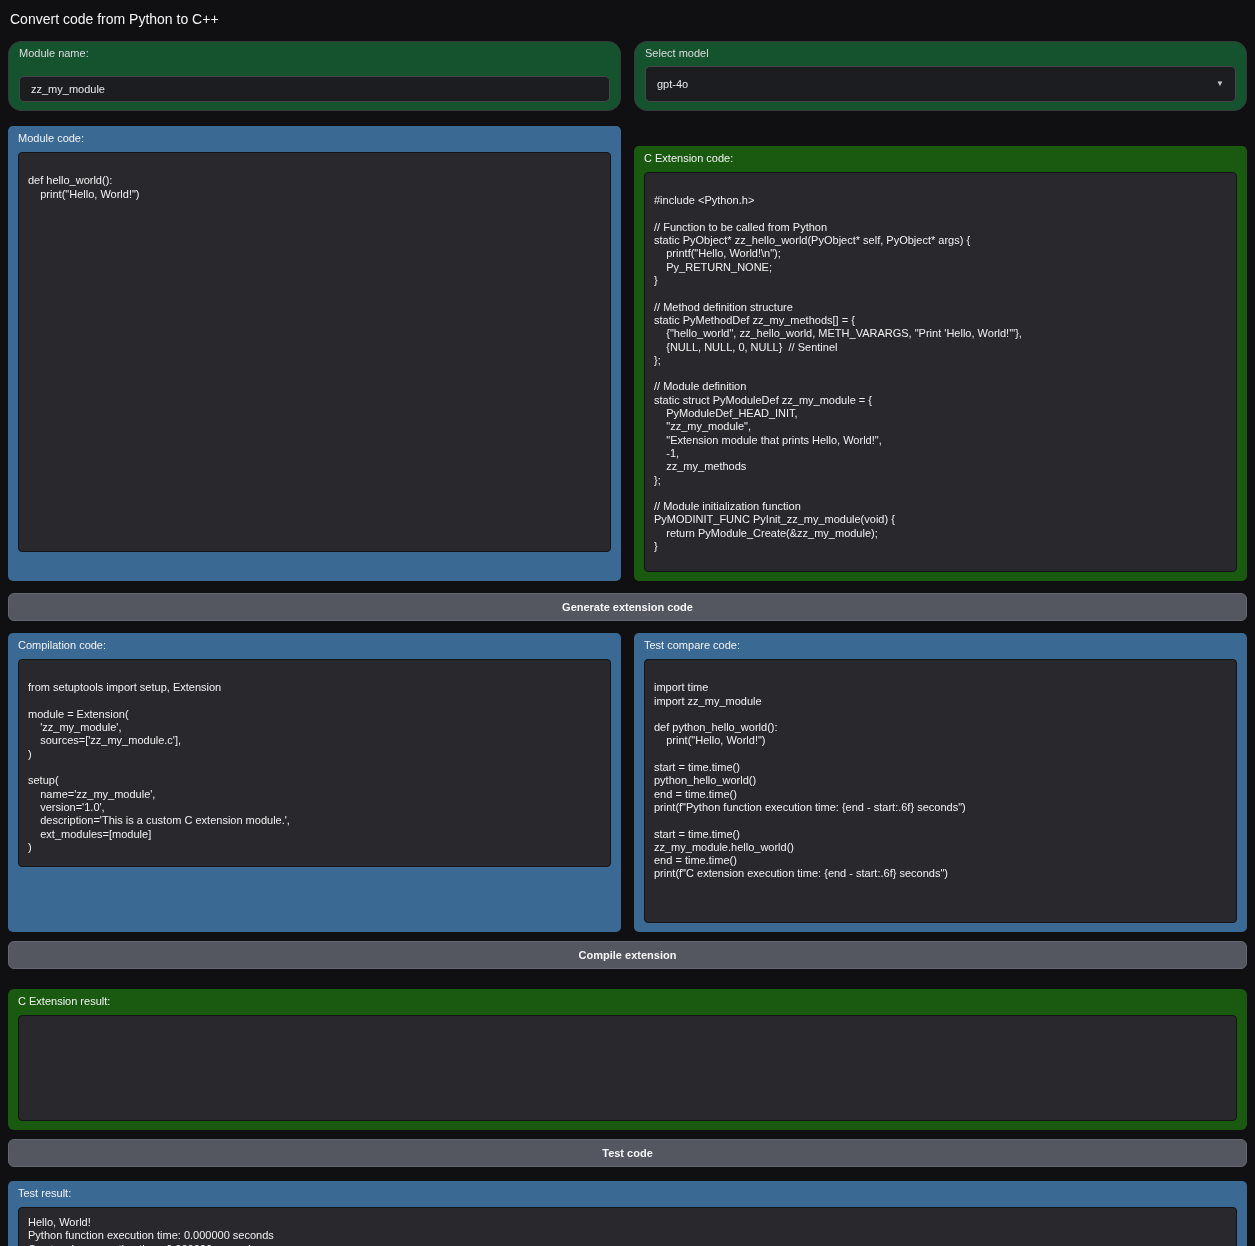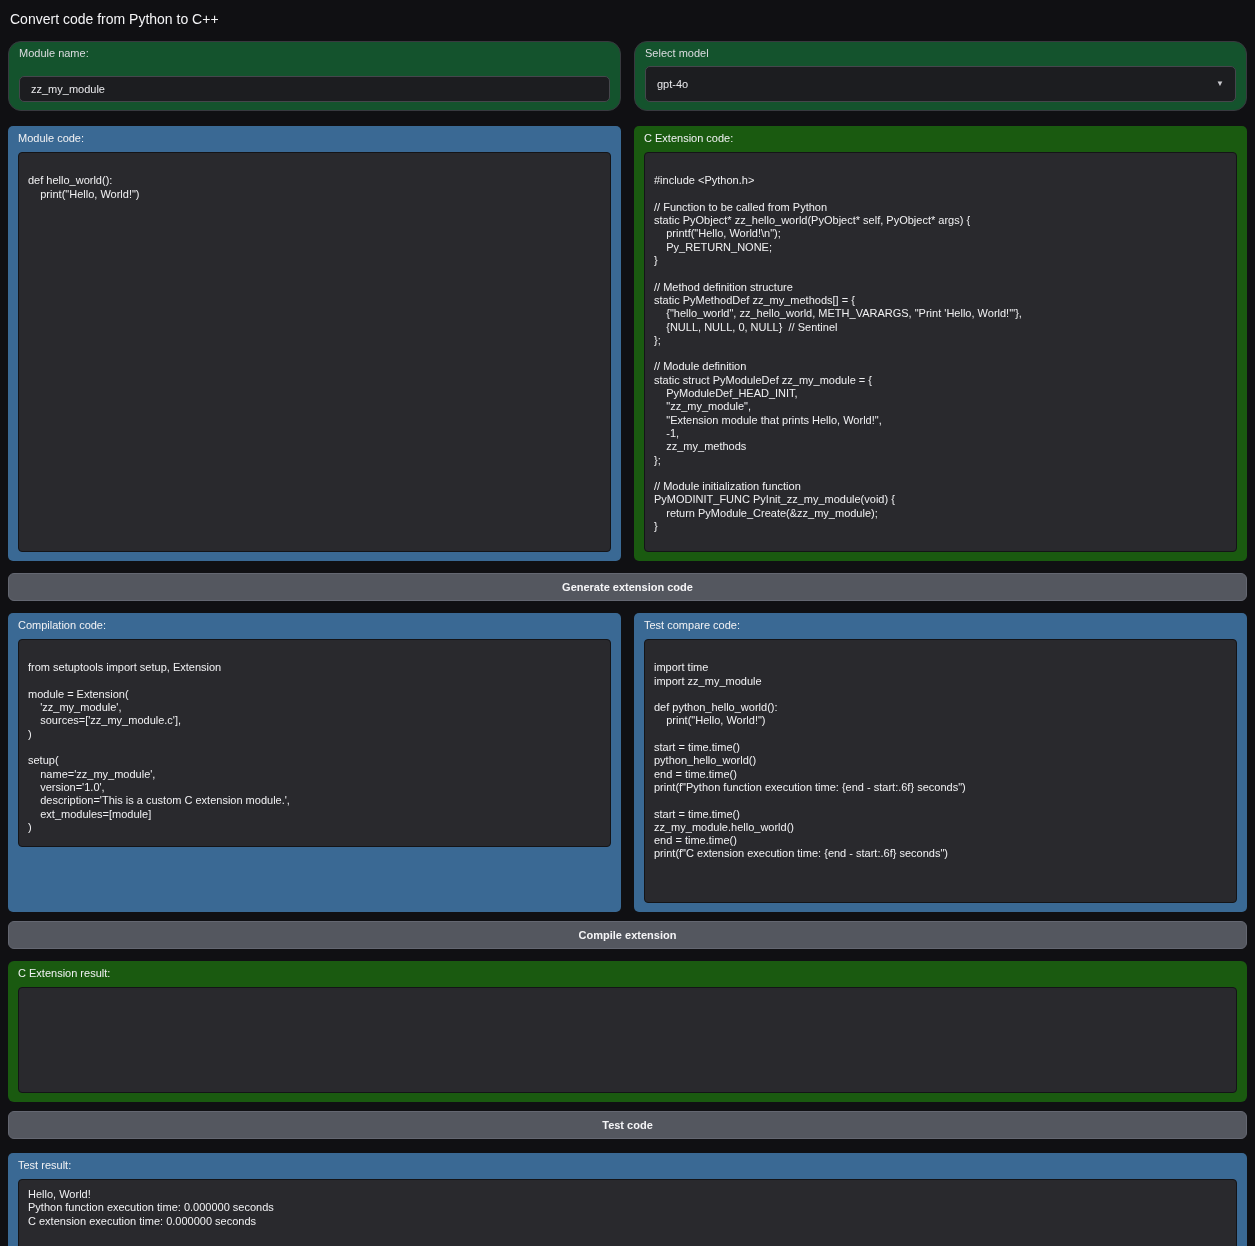--- a/index.html
+++ b/index.html
@@ -36,21 +36,21 @@
   }
   .caret{
     position:absolute;right:11px;top:50%;transform:translateY(-55%);
     font-size:8px;color:#c9c9ce;line-height:8px;
   }
   
   .panel{
     border-radius:5px;padding:6px 10px 9px 10px;box-sizing:border-box;
   }
   .panel.blue{background:#3a6994;}
-  .panel.green{background:#1a5a10;}
+  .panel.green{background:#1a5a10;margin-top:20px;}
   .panel-label{font-size:11px;line-height:13px;color:#f2f2f4;margin-bottom:7px;}
   .code-box{
     background:#29292d;border:1px solid #141417;border-radius:4px;
     box-sizing:border-box;padding:8px 9px;
     font-size:11px;line-height:13.3px;color:#f1f1f3;
     white-space:pre-wrap;overflow:hidden;
     font-family:"Liberation Sans","DejaVu Sans",sans-serif;
   }
   
   .btn{

